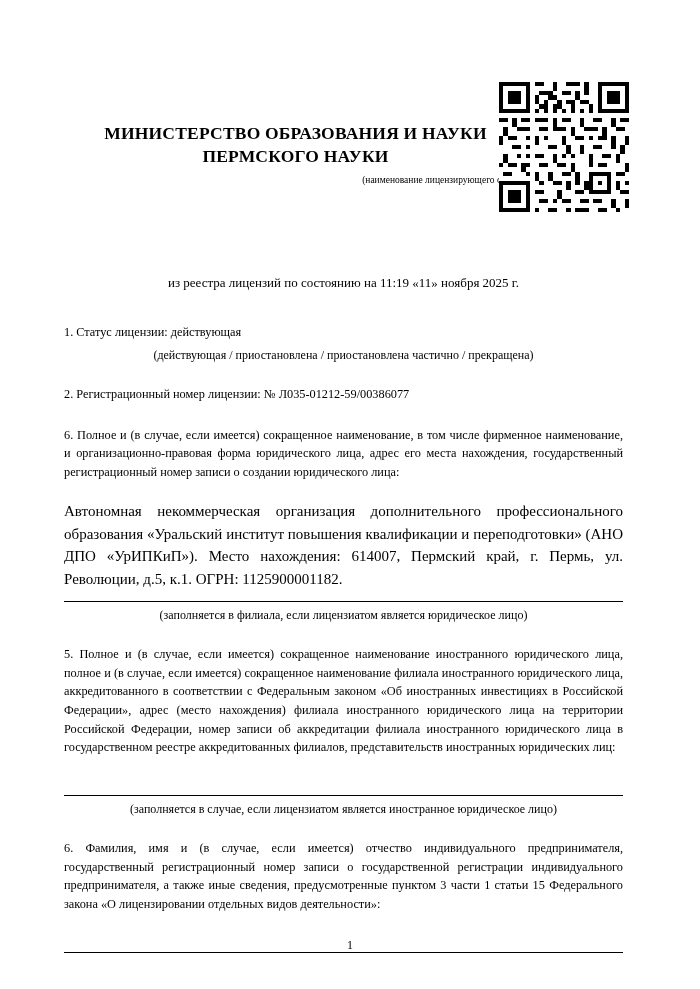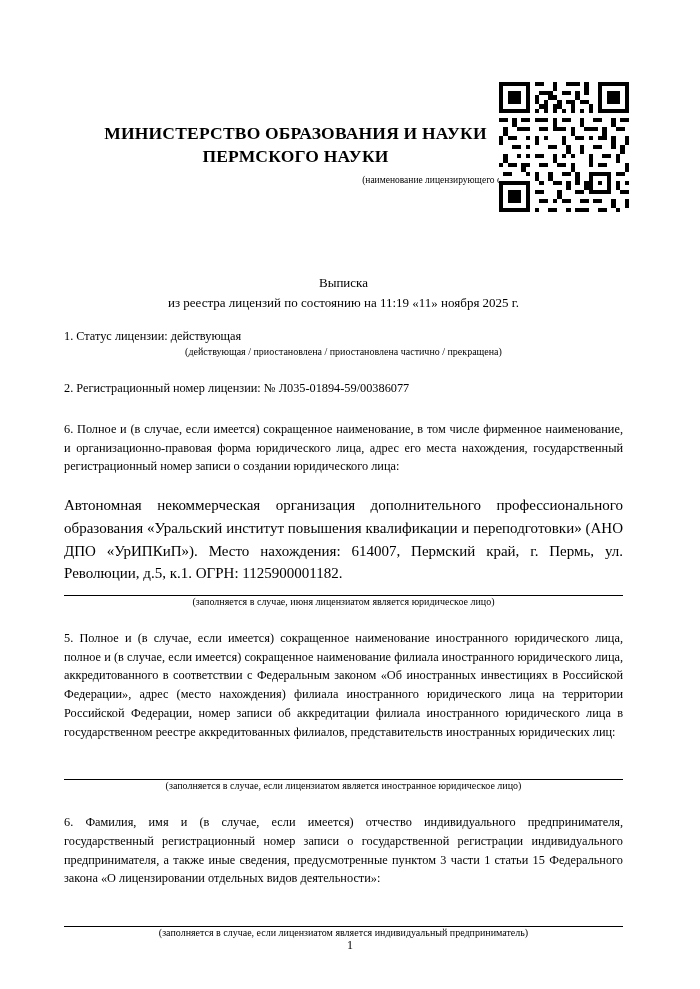--- a/index.html
+++ b/index.html
@@ -53,24 +53,25 @@
     font-size: 13px;
     line-height: 1.55;
   }
 
   .item {
     margin-top: 22px;
     font-size: 12.3px;
     line-height: 1.52;
     text-align: justify;
   }
-  .item.first { margin-top: 14px; }
+  .item.first { margin-top: 30px; }
   .note {
     text-align: center;
-    font-size: 10px;
+    font-size: 12px;
+    margin-top: 6px;
   }
   .body-text {
     font-size: 15px;
     line-height: 1.52;
     text-align: justify;
     margin-top: 18px;
   }
   .rule {
     border: 0;
     border-top: 1px solid #000;
@@ -239,39 +240,37 @@
     </svg>
   </div>
 
   <div class="org-title">
     <div>МИНИСТЕРСТВО ОБРАЗОВАНИЯ И НАУКИ</div>
     <div>ПЕРМСКОГО НАУКИ</div>
   </div>
   <div class="org-sub">(наименование лицензирующего органа)</div>
 
   <div class="extract-block">
-    <div>Выписка</div>
     <div>из реестра лицензий по состоянию на 11:19 «11» ноября 2025 г.</div>
   </div>
 
   <div class="item first">1. Статус лицензии: действующая</div>
   <div class="note">(действующая / приостановлена / приостановлена частично / прекращена)</div>
 
-  <div class="item">2. Регистрационный номер лицензии: № Л035-01894-59/00386077</div>
+  <div class="item">2. Регистрационный номер лицензии: № Л035-01212-59/00386077</div>
 
 
   <div class="item">6. Полное и (в случае, если имеется) сокращенное наименование, в том числе фирменное наименование, и организационно-правовая форма юридического лица, адрес его места нахождения, государственный регистрационный номер записи о создании юридического лица:</div>
   <div class="body-text">Автономная некоммерческая организация дополнительного профессионального образования «Уральский институт повышения квалификации и переподготовки» (АНО ДПО «УрИПКиП»). Место нахождения: 614007, Пермский край, г. Пермь, ул. Революции, д.5, к.1. ОГРН: 1125900001182.</div>
   <hr class="rule">
-  <div class="note">(заполняется в случае, июня лицензиатом является юридическое лицо)</div>
+  <div class="note">(заполняется в филиала, если лицензиатом является юридическое лицо)</div>
 
   <div class="item">5. Полное и (в случае, если имеется) сокращенное наименование иностранного юридического лица, полное и (в случае, если имеется) сокращенное наименование филиала иностранного юридического лица, аккредитованного в соответствии с Федеральным законом «Об иностранных инвестициях в Российской Федерации», адрес (место нахождения) филиала иностранного юридического лица на территории Российской Федерации, номер записи об аккредитации филиала иностранного юридического лица в государственном реестре аккредитованных филиалов, представительств иностранных юридических лиц:</div>
   <div class="blank-space"></div>
   <hr class="rule rule-tight">
   <div class="note">(заполняется в случае, если лицензиатом является иностранное юридическое лицо)</div>
 
   <div class="item">6. Фамилия, имя и (в случае, если имеется) отчество индивидуального предпринимателя, государственный регистрационный номер записи о государственной регистрации индивидуального предпринимателя, а также иные сведения, предусмотренные пунктом 3 части 1 статьи 15 Федерального закона «О лицензировании отдельных видов деятельности»:</div>
   <div class="blank-space"></div>
   <hr class="rule rule-tight">
-  <div class="note">(заполняется в случае, если лицензиатом является индивидуальный предприниматель)</div>
 
   <div class="page-number">1</div>
 </div>
 
 </body></html>

